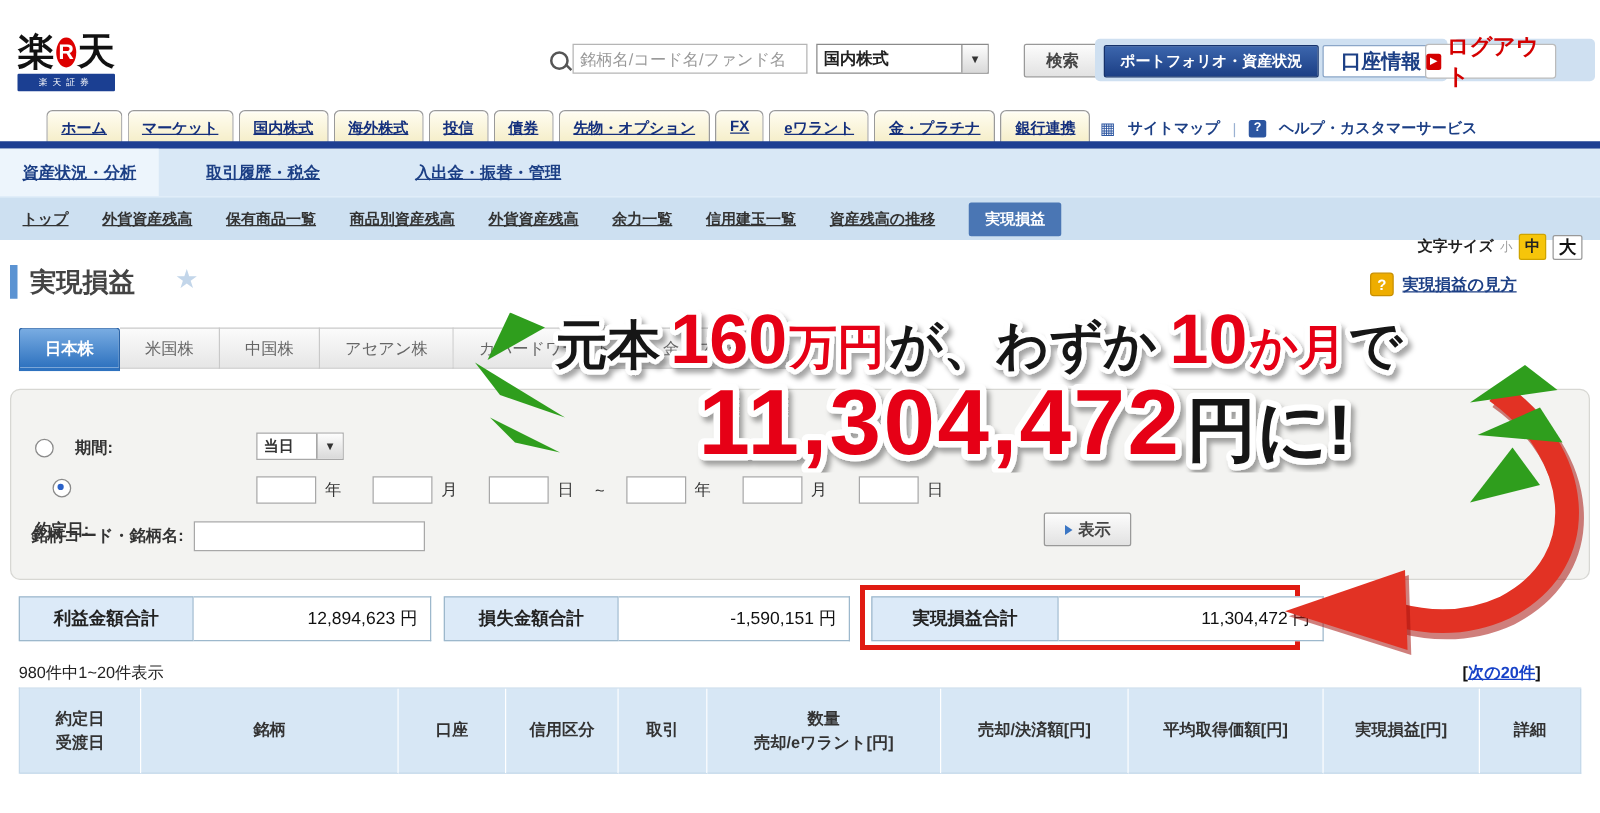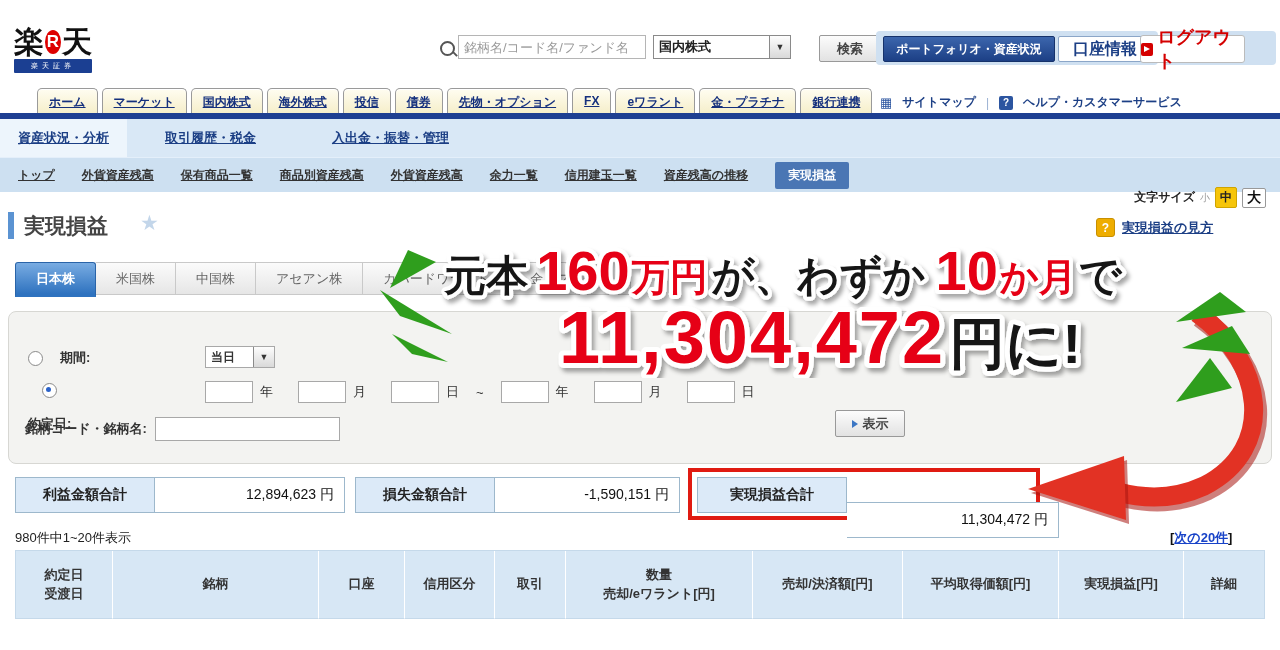--- a/index.html
+++ b/index.html
@@ -256,21 +256,21 @@
     <span class="tri-blue"></span>
     <span>表示</span>
   </div>
 
   <div class="abs sumcell sumlabel" style="left:15px;top:477px;width:140px;">利益金額合計</div>
   <div class="abs sumcell sumvalue" style="left:155px;top:477px;width:190px;">12,894,623 円</div>
   <div class="abs sumcell sumlabel" style="left:355px;top:477px;width:140px;">損失金額合計</div>
   <div class="abs sumcell sumvalue" style="left:495px;top:477px;width:185px;">-1,590,151 円</div>
   <div class="abs red-box"></div>
   <div class="abs sumcell sumlabel" style="left:697px;top:477px;width:150px;">実現損益合計</div>
-  <div class="abs sumcell sumvalue" style="left:847px;top:502px;width:212px;">11,304,472 円</div>
+  <div class="abs sumcell sumvalue" style="left:847px;top:477px;width:212px;">11,304,472 円</div>
 
   <div class="abs count-text">980件中1~20件表示</div>
   <div class="abs next-link-wrap"><span>[</span><a>次の20件</a><span>]</span></div>
 
   <div class="abs thead">
     <div class="th" style="width:97px;">約定日
 受渡日</div>
     <div class="th" style="width:206px;">銘柄</div>
     <div class="th" style="width:86px;">口座</div>
     <div class="th" style="width:90px;">信用区分</div>

